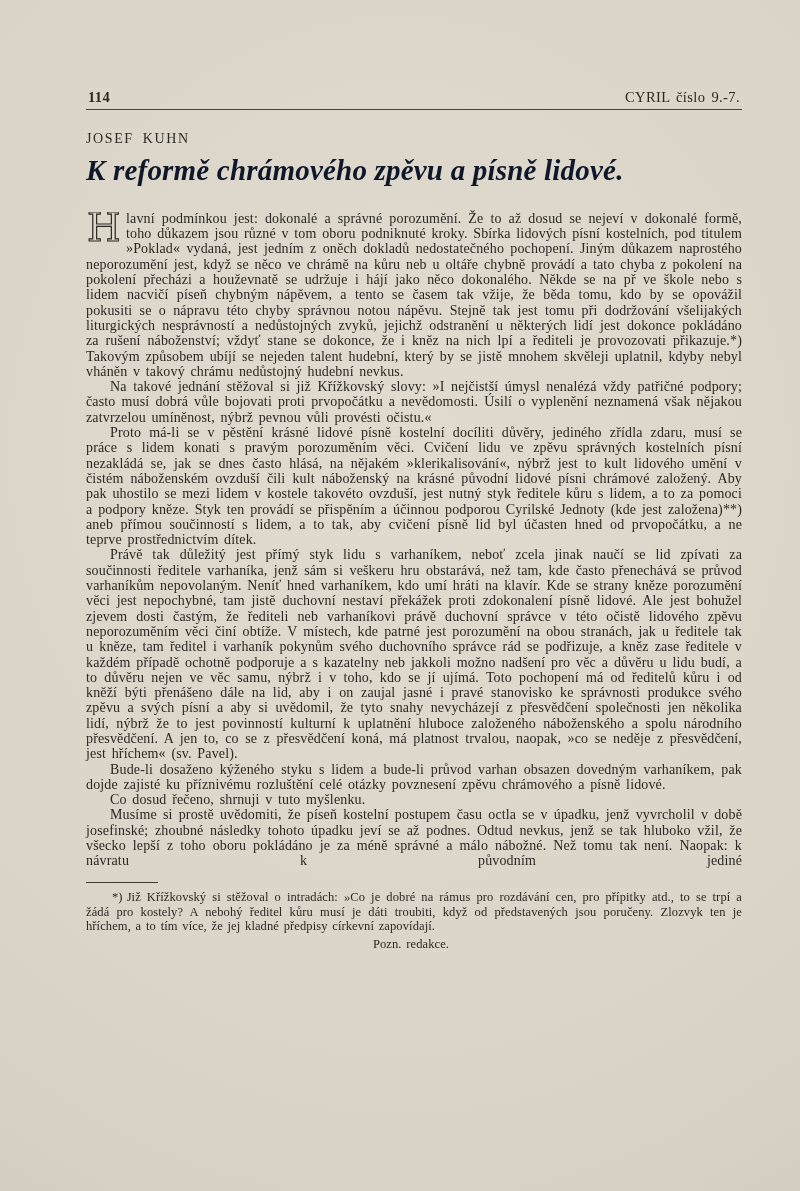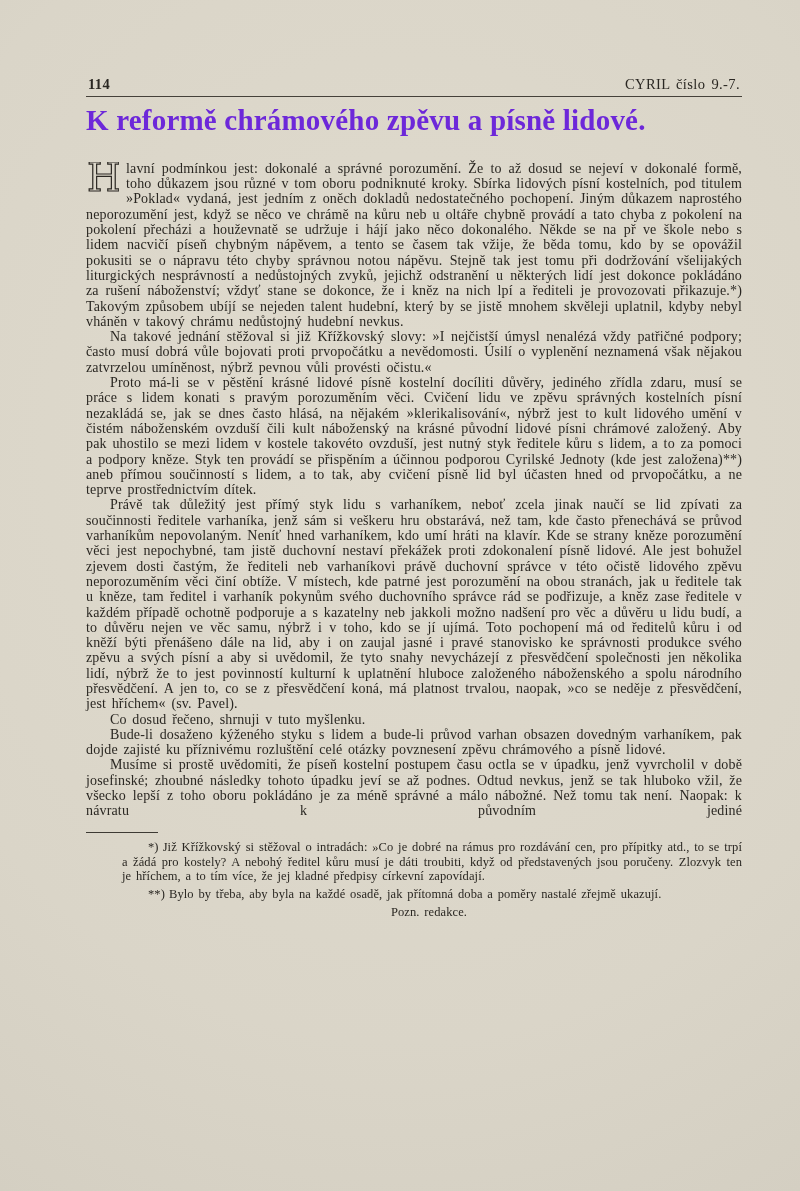--- a/index.html
+++ b/index.html
@@ -15,38 +15,40 @@
   .page {
     box-sizing: border-box;
     width: 800px; height: 1191px;
     padding: 76px 58px 0 86px;
   }
   
   .running-header {
     display: flex; justify-content: space-between; align-items: baseline;
     font-size: 14.5px; letter-spacing: 0.4px;
     padding: 0 2px 3px 2px;
+    margin-top: 13px;
   }
   .page-num { font-weight: bold; }
   .journal { font-weight: normal; word-spacing: 2px; }
   .head-rule {
     border: 0; border-top: 1.8px solid #45413a;
     margin: 0 0 0 0; height: 0;
   }
   
   .author {
     margin: 21px 0 0 0;
     font-size: 14px; letter-spacing: 1.6px; word-spacing: 4px;
     color: #2c2924;
   }
   .title {
     margin: 8px 0 0 0;
     font-size: 29px; font-weight: bold; letter-spacing: 0.2px;
-    color: #6d28d9;
+    color: #0f172a;
     line-height: 1.1;
+    font-style: italic;
   }
   
   .article {
     margin-top: 24px;
     font-size: 14px; line-height: 15.3px;
     text-align: justify;
     word-spacing: 2px; letter-spacing: 0.15px;
   }
   .article p { margin: 0; text-indent: 24px; }
   .article p.first { text-indent: 0; }
@@ -56,61 +58,59 @@
     margin: 1px 7px 0 0;
     line-height: 0;
   }
   
   .footnote-rule {
     width: 72px; border: 0; border-top: 1.6px solid #3d3a33;
     margin: 13px 0 7px 0;
   }
   .footnotes {
     font-size: 12.5px; line-height: 14.9px;
-    text-align: justify; word-spacing: 1.5px; letter-spacing: 0.1px; margin-left: 36px;
+    text-align: justify; word-spacing: 1.5px; letter-spacing: 0.1px;
   }
   .footnotes p { margin: 0 0 3px 0; text-indent: 26px; }
   .fn-marker { padding-right: 4px; }
   .editor-note {
     text-align: center; margin: 1px 6px 0 0;
     font-size: 12.5px;
   }
 </style>
 </head>
 <body>
 
 <div class="page">
 
   <div class="running-header">
     <span class="page-num">114</span>
     <span class="journal">CYRIL číslo 9.-7.</span>
   </div>
   <hr class="head-rule">
 
+  <div class="author">JOSEF KUHN</div>
   <h1 class="title">K reformě chrámového zpěvu a písně lidové.</h1>
 
   <div class="article">
     <p class="first">
       <span class="dropcap-wrap"><svg width="33" height="31" viewBox="0 0 33 31" aria-hidden="true">
             <text x="1" y="29" font-size="39" font-family="DejaVu Serif, serif" fill="none" stroke="#2a2722" stroke-width="1.2">H</text>
           </svg></span><span>lavní podmínkou jest: dokonalé a správné porozumění. Že to až dosud se nejeví v dokonalé formě, toho důkazem jsou různé v tom oboru podniknuté kroky. Sbírka lidových písní kostelních, pod titulem »Poklad« vydaná, jest jedním z oněch dokladů nedostatečného pochopení. Jiným důkazem naprostého neporozumění jest, když se něco ve chrámě na kůru neb u oltáře chybně provádí a tato chyba z pokolení na pokolení přecházi a houževnatě se udržuje i hájí jako něco dokonalého. Někde se na př ve škole nebo s lidem nacvičí píseň chybným nápěvem, a tento se časem tak vžije, že běda tomu, kdo by se opovážil pokusiti se o nápravu této chyby správnou notou nápěvu. Stejně tak jest tomu při dodržování všelijakých liturgických nesprávností a nedůstojných zvyků, jejichž odstranění u některých lidí jest dokonce pokládáno za rušení náboženství; vždyť stane se dokonce, že i kněz na nich lpí a řediteli je provozovati přikazuje.*) Takovým způsobem ubíjí se nejeden talent hudební, který by se jistě mnohem skvěleji uplatnil, kdyby nebyl vháněn v takový chrámu nedůstojný hudební nevkus.</span>
     </p>
     <p>Na takové jednání stěžoval si již Křížkovský slovy: »I nejčistší úmysl nenalézá vždy patřičné podpory; často musí dobrá vůle bojovati proti prvopočátku a nevědomosti. Úsilí o vyplenění neznamená však nějakou zatvrzelou umíněnost, nýbrž pevnou vůli provésti očistu.«</p>
     <p>Proto má-li se v pěstění krásné lidové písně kostelní docíliti důvěry, jediného zřídla zdaru, musí se práce s lidem konati s pravým porozuměním věci. Cvičení lidu ve zpěvu správných kostelních písní nezakládá se, jak se dnes často hlásá, na nějakém »klerikalisování«, nýbrž jest to kult lidového umění v čistém náboženském ovzduší čili kult náboženský na krásné původní lidové písni chrámové založený. Aby pak uhostilo se mezi lidem v kostele takovéto ovzduší, jest nutný styk ředitele kůru s lidem, a to za pomoci a podpory kněze. Styk ten provádí se přispěním a účinnou podporou Cyrilské Jednoty (kde jest založena)**) aneb přímou součinností s lidem, a to tak, aby cvičení písně lid byl účasten hned od prvopočátku, a ne teprve prostřednictvím dítek.</p>
     <p>Právě tak důležitý jest přímý styk lidu s varhaníkem, neboť zcela jinak naučí se lid zpívati za součinnosti ředitele varhaníka, jenž sám si veškeru hru obstarává, než tam, kde často přenechává se průvod varhaníkům nepovolaným. Neníť hned varhaníkem, kdo umí hráti na klavír. Kde se strany kněze porozumění věci jest nepochybné, tam jistě duchovní nestaví překážek proti zdokonalení písně lidové. Ale jest bohužel zjevem dosti častým, že řediteli neb varhaníkovi právě duchovní správce v této očistě lidového zpěvu neporozuměním věci činí obtíže. V místech, kde patrné jest porozumění na obou stranách, jak u ředitele tak u kněze, tam ředitel i varhaník pokynům svého duchovního správce rád se podřizuje, a kněz zase ředitele v každém případě ochotně podporuje a s kazatelny neb jakkoli možno nadšení pro věc a důvěru u lidu budí, a to důvěru nejen ve věc samu, nýbrž i v toho, kdo se jí ujímá. Toto pochopení má od ředitelů kůru i od kněží býti přenášeno dále na lid, aby i on zaujal jasné i pravé stanovisko ke správnosti produkce svého zpěvu a svých písní a aby si uvědomil, že tyto snahy nevycházejí z přesvědčení společnosti jen několika lidí, nýbrž že to jest povinností kulturní k uplatnění hluboce založeného náboženského a spolu národního přesvědčení. A jen to, co se z přesvědčení koná, má platnost trvalou, naopak, »co se neděje z přesvědčení, jest hříchem« (sv. Pavel).</p>
+    <p>Bude-li dosaženo kýženého styku s lidem a bude-li průvod varhan obsazen dovedným varhaníkem, pak dojde zajisté ku příznivému rozluštění celé otázky povznesení zpěvu chrámového a písně lidové.</p>
     <p>Co dosud řečeno, shrnuji v tuto myšlenku.</p>
-    <p>Bude-li dosaženo kýženého styku s lidem a bude-li průvod varhan obsazen dovedným varhaníkem, pak dojde zajisté ku příznivému rozluštění celé otázky povznesení zpěvu chrámového a písně lidové.</p>
     <p class="continued">Musíme si prostě uvědomiti, že píseň kostelní postupem času octla se v úpadku, jenž vyvrcholil v době josefinské; zhoubné následky tohoto úpadku jeví se až podnes. Odtud nevkus, jenž se tak hluboko vžil, že všecko lepší z toho oboru pokládáno je za méně správné a málo nábožné. Než tomu tak není. Naopak: k návratu k původním jediné</p>
   </div>
 
   <hr class="footnote-rule">
 
   <div class="footnotes">
     <p>
       <span class="fn-marker">*)</span><span>Již Křížkovský si stěžoval o intradách: »Co je dobré na rámus pro rozdávání cen, pro přípitky atd., to se trpí a žádá pro kostely? A nebohý ředitel kůru musí je dáti troubiti, když od představených jsou poručeny. Zlozvyk ten je hříchem, a to tím více, že jej kladné předpisy církevní zapovídají.</span>
     </p>
-    <p>
-      <span class="fn-marker">**)</span><span>Bylo by třeba, aby byla na každé osadě, jak přítomná doba a poměry nastalé zřejmě ukazují.</span>
-    </p>
     <div class="editor-note">Pozn. redakce.</div>
   </div>
 
 </div>
 
 </body></html>

